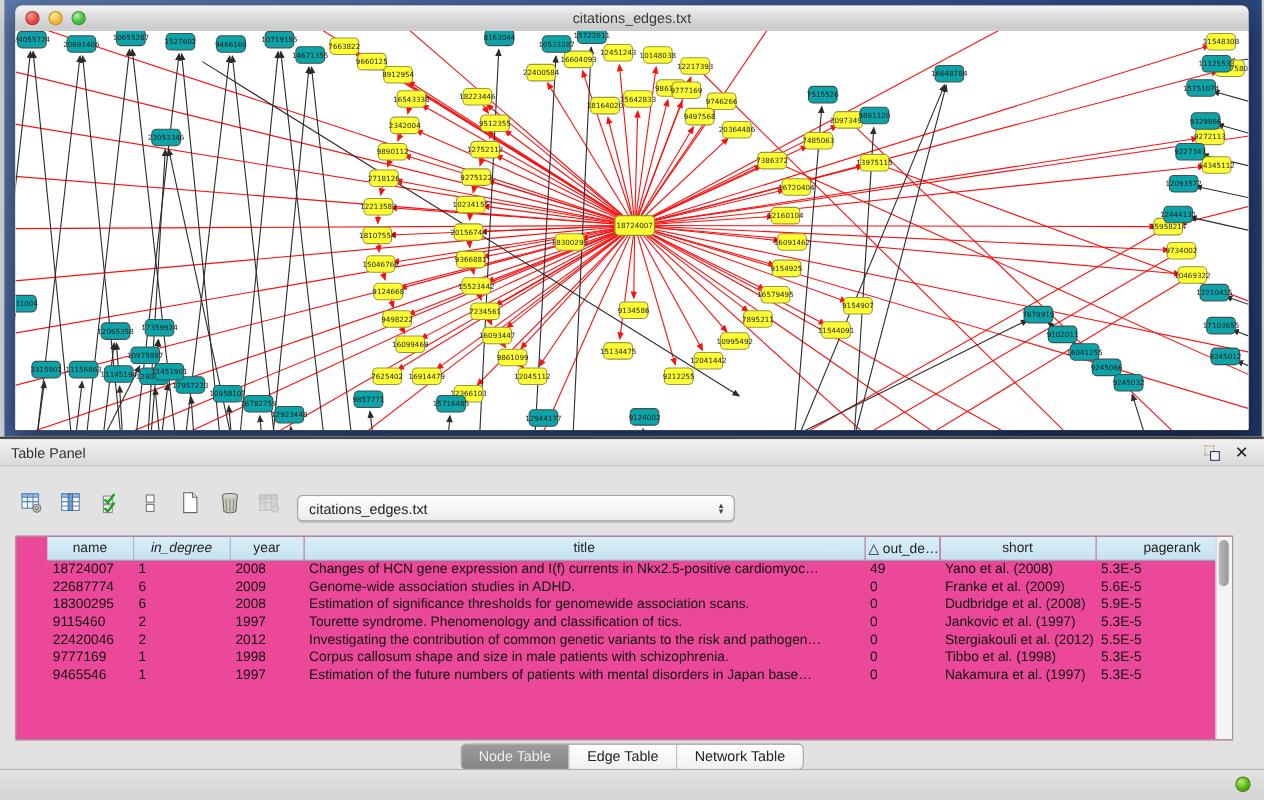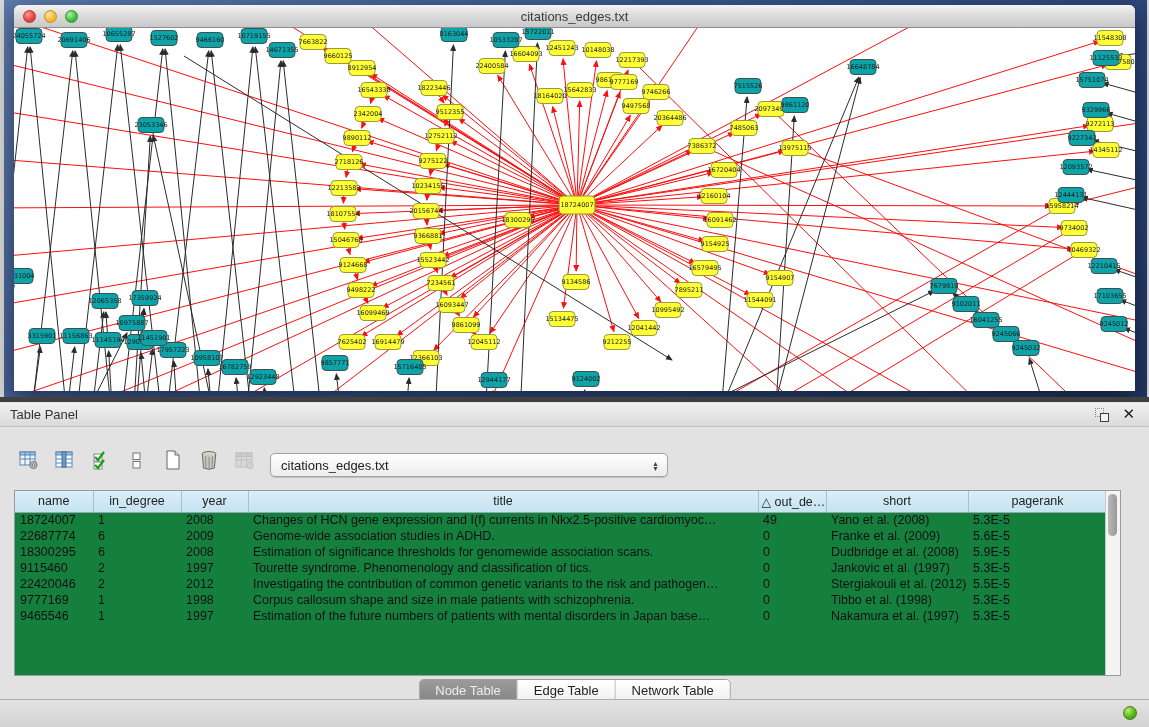--- a/index.html
+++ b/index.html
@@ -26,21 +26,21 @@
   .edge{stroke-width:1;fill:none;}
   .edge.red{stroke:#fb0f0f;}
   .edge.black{stroke:#2b2b2b;}
   .node-yellow{fill:#ffff33;stroke:#98983e;stroke-width:1;}
   .node-teal{fill:#0ca4a8;stroke:#3e5050;stroke-width:1;}
   .node-hub{fill:#ffff33;stroke:#8f8f3a;stroke-width:1.2;}
   .node-label{font-family:"DejaVu Sans",sans-serif;font-size:6.5px;fill:#1b1b1b;text-anchor:middle;}
 
   
   .table-panel{position:absolute;left:0;top:397px;width:1149px;height:302px;
-               background:#e2e2e2;border-top:5px solid #404040;}
+               background:#e2e2e2;border-top:2px solid #404040;}
   .panel-header{position:absolute;left:0;top:1px;width:100%;height:24px;
                 background:linear-gradient(#f1f1f1,#dadada);border-bottom:1px solid #c2c2c2;
                 box-sizing:border-box;}
   .panel-title{position:absolute;left:10px;top:4px;font-size:13px;color:#333;}
   .float-icon{position:absolute;right:40px;top:5px;width:14px;height:13px;cursor:pointer;}
   .float-icon .sq-back{position:absolute;left:0;top:0;width:7px;height:7px;border:1px dotted #a08a50;background:transparent;}
   .float-icon .sq-front{position:absolute;left:5px;top:5px;width:7px;height:7px;border:1px solid #2f3f66;background:#f2f2f2;}
   .close-x{position:absolute;right:14px;top:2px;font-size:15px;font-weight:bold;color:#1c1c1c;cursor:pointer;}
 
   .toolbar{position:absolute;left:14px;top:40px;height:36px;display:flex;align-items:center;gap:6px;}
@@ -48,22 +48,22 @@
           background:transparent;border:none;padding:0;cursor:pointer;}
   .tb-btn svg{display:block;}
   .tb-btn.disabled{opacity:.45;cursor:default;}
   .fx{font-family:"Liberation Serif","DejaVu Serif",serif;font-style:italic;font-weight:bold;font-size:14px;color:#222;}
   .combo{position:absolute;left:270px;top:51px;width:398px;height:24px;border:1px solid #a3a3a3;border-radius:5px;
          background:linear-gradient(#ffffff,#ececec);box-shadow:0 1px 1px rgba(0,0,0,.15);
          font-size:13px;color:#222;line-height:24px;padding-left:10px;box-sizing:border-box;cursor:pointer;}
   .combo .stepper{position:absolute;right:8px;top:0;height:24px;display:flex;flex-direction:column;justify-content:center;line-height:5px;}
   .combo .stepper span{font-size:7px;color:#444;line-height:5px;text-align:center;}
 
-  .table-wrap{position:absolute;left:14px;top:88px;width:1107px;height:186px;background:#15803d;
-              border:1px solid #9a9a9a;box-sizing:border-box;overflow:hidden;}
+  .table-wrap{position:absolute;left:14px;top:88px;width:1107px;height:186px;background:#ec4899;
+              border:1px solid #9a9a9a;box-sizing:border-box;overflow:hidden;padding-left:28px;}
   table.data{border-collapse:collapse;table-layout:fixed;width:1090px;font-size:12px;color:#111;}
   table.data th{height:21px;background:linear-gradient(#d9eef8,#c6e3f0);border-right:1px solid #a7c2cf;
                 border-bottom:1px solid #8fa9b4;font-weight:normal;font-size:12.5px;color:#222;
                 overflow:hidden;white-space:nowrap;text-align:center;padding:0 3px;box-sizing:border-box;}
   table.data td{height:16px;padding:0 0 0 5px;white-space:nowrap;overflow:hidden;text-overflow:ellipsis;
                 font-size:12.5px;box-sizing:border-box;}
   .vscroll{position:absolute;right:0;top:0;width:15px;height:100%;background:#f4f4f4;border-left:1px solid #c9c9c9;box-sizing:border-box;}
   .vscroll .thumb{position:absolute;left:2px;top:3px;width:9px;height:42px;border-radius:5px;
                   background:linear-gradient(90deg,#b9b9b9,#989898);}
 
@@ -815,21 +815,21 @@
         <span>▲</span>
           <span>▼</span>
       </span>
     </div>
 
     <div class="table-wrap">
       <table class="data">
         <thead>
             <tr id="thead-row">
               <th style="width: 78px;">name</th>
-              <th style="width: 88px;">in_degree</th>
+              <th style="width: 88px; font-style: italic;">in_degree</th>
               <th style="width: 67px;">year</th>
               <th style="width: 510px;">title</th>
               <th style="width: 68px;">△ out_de…</th>
               <th style="width: 142px;">short</th>
               <th style="width: 139px;">pagerank</th>
             </tr>
           </thead>
         <tbody id="tbody">
             <tr>
               <td>18724007</td>

